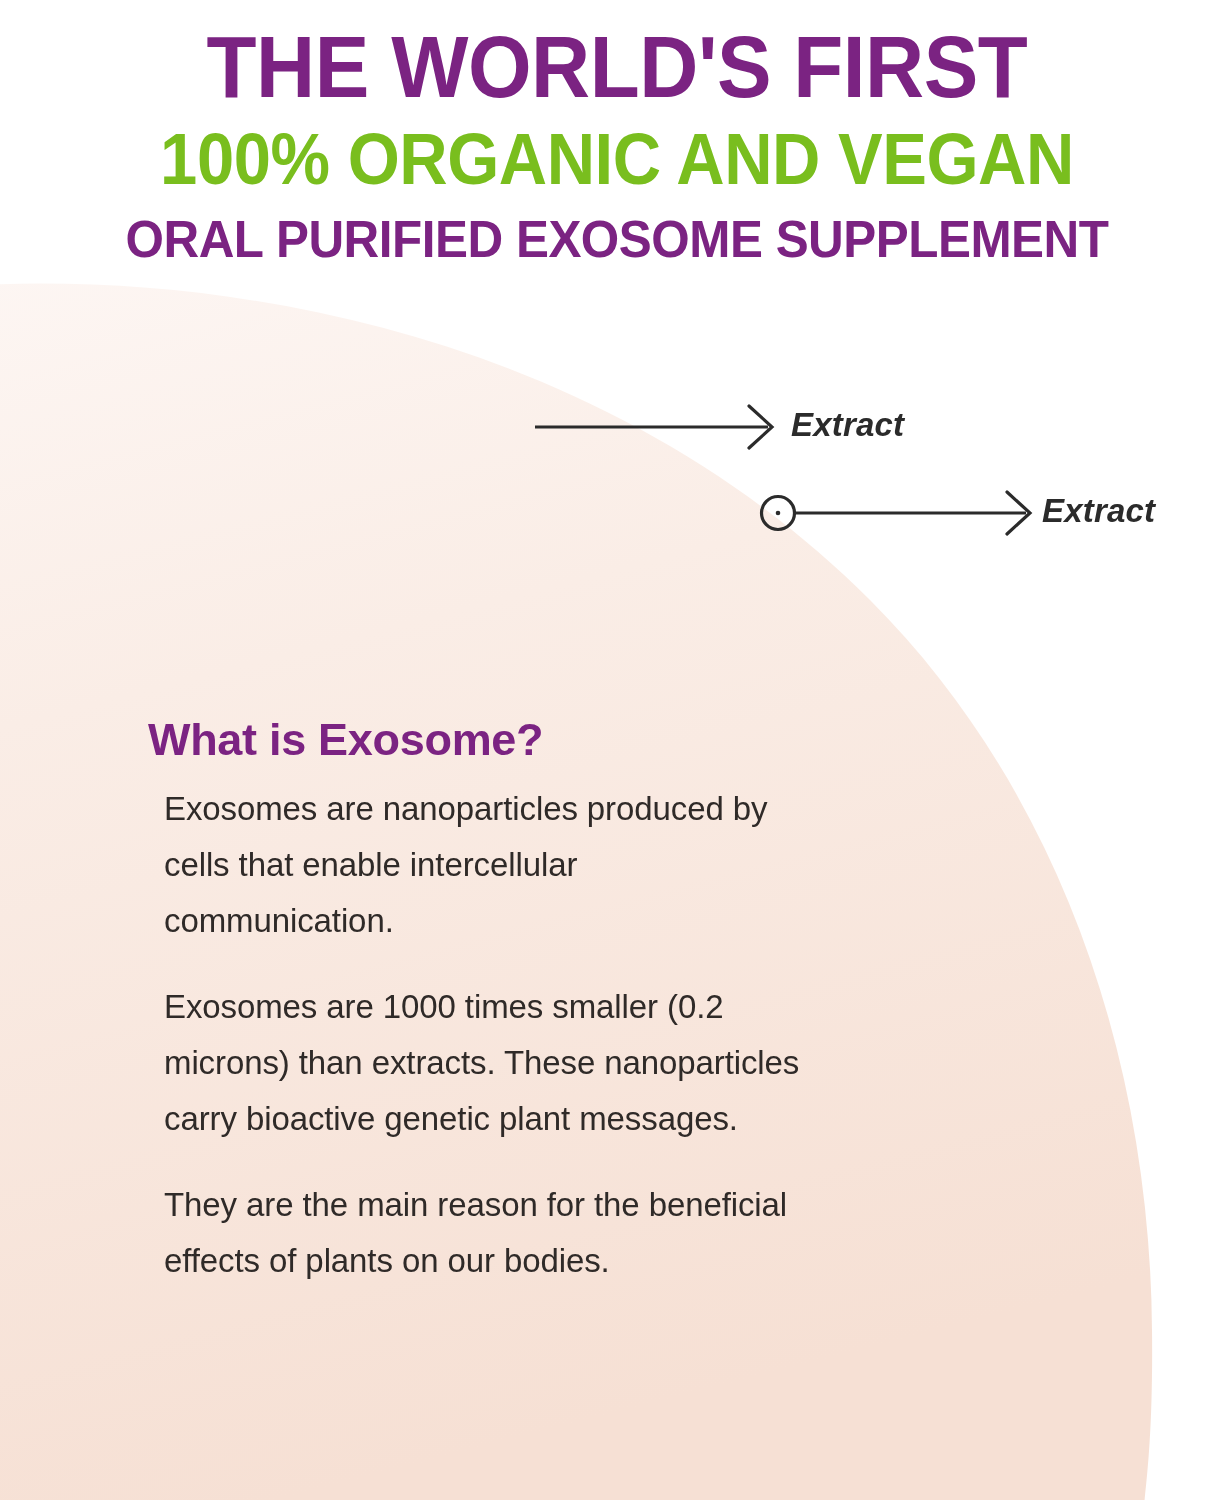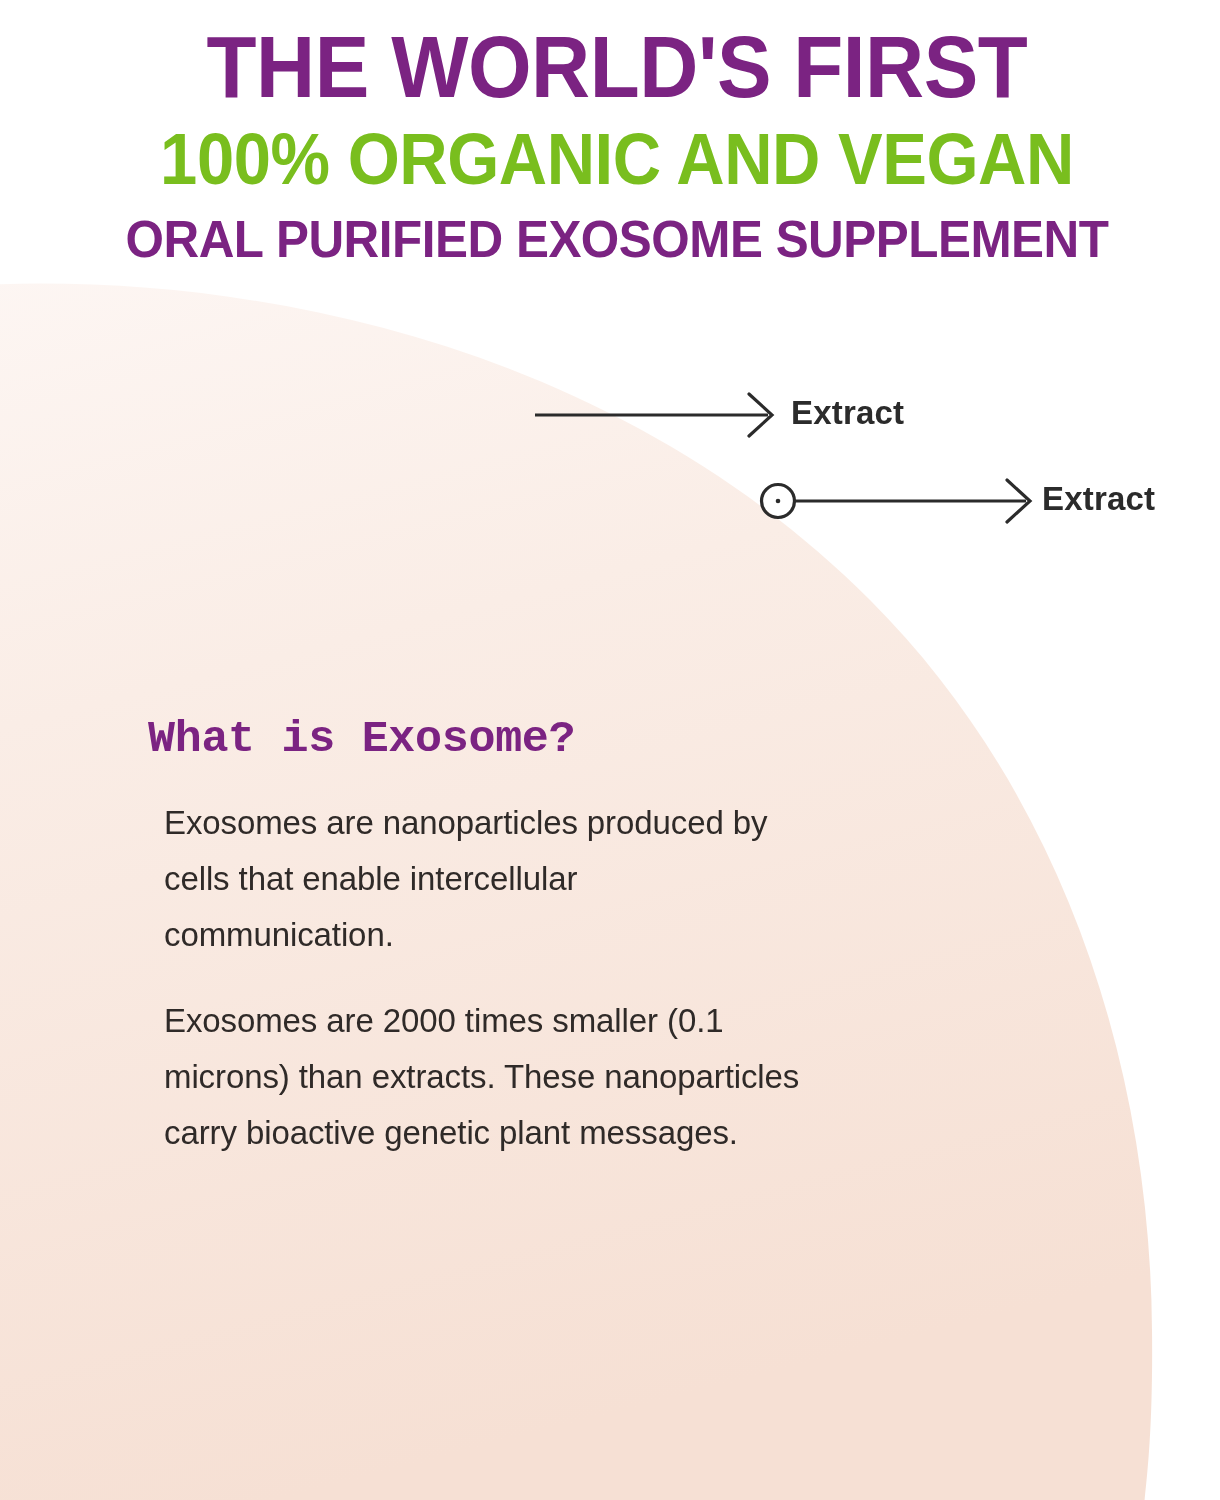--- a/index.html
+++ b/index.html
@@ -59,23 +59,24 @@
     font-size: 52px;
     color: #7B2382;
     padding-top: 18px;
     transform: scaleX(0.95);
   }
 
   
   #diagram {
     position: absolute;
     left: 500px;
-    top: 368px;
+    top: 380px;
     width: 720px;
     height: 190px;
+    font-style: italic;
   }
   .diagram-label {
     position: absolute;
     font-family: "Liberation Sans", sans-serif;
     font-weight: 700;
     font-size: 33px;
     color: #2B2B2B;
     letter-spacing: 0.2px;
     white-space: nowrap;
   }
@@ -89,26 +90,26 @@
   }
 
   
   #content {
     position: absolute;
     left: 148px;
     top: 716px;
     width: 660px;
   }
   #section-heading {
-    font-family: Liberation Mono, monospace;
+    font-family: Liberation Sans, sans-serif;
     font-weight: 700;
     font-size: 45px;
     line-height: 1.08;
     color: #7B2382;
-    margin: 0 0 30px 0;
+    margin: 0 0 16px 0;
     letter-spacing: -0.3px;
   }
   .body-par {
     font-family: "Liberation Sans", sans-serif;
     font-size: 33px;
     line-height: 56px;
     color: #2F2A28;
     margin: 0 0 30px 16px;
     letter-spacing: -0.1px;
   }
@@ -157,16 +158,17 @@
       </g>
     </svg>
 
     <span class="diagram-label" id="label-extract">Extract</span>
     <span class="diagram-label" id="label-exosome">Extract</span>
   </div>
 
   <div id="content">
     <h2 id="section-heading">What is Exosome?</h2>
     <p class="body-par">Exosomes are nanoparticles produced by cells that enable intercellular communication.</p>
-    <p class="body-par">Exosomes are 2000 times smaller (0.1 microns) than extracts. These nanoparticles carry bioactive genetic plant messages.</p>
+    <p class="body-par">Exosomes are 1000 times smaller (0.2 microns) than extracts. These nanoparticles carry bioactive genetic plant messages.</p>
+    <p class="body-par">They are the main reason for the beneficial effects of plants on our bodies.</p>
   </div>
 
 </div>
 
 </body></html>

